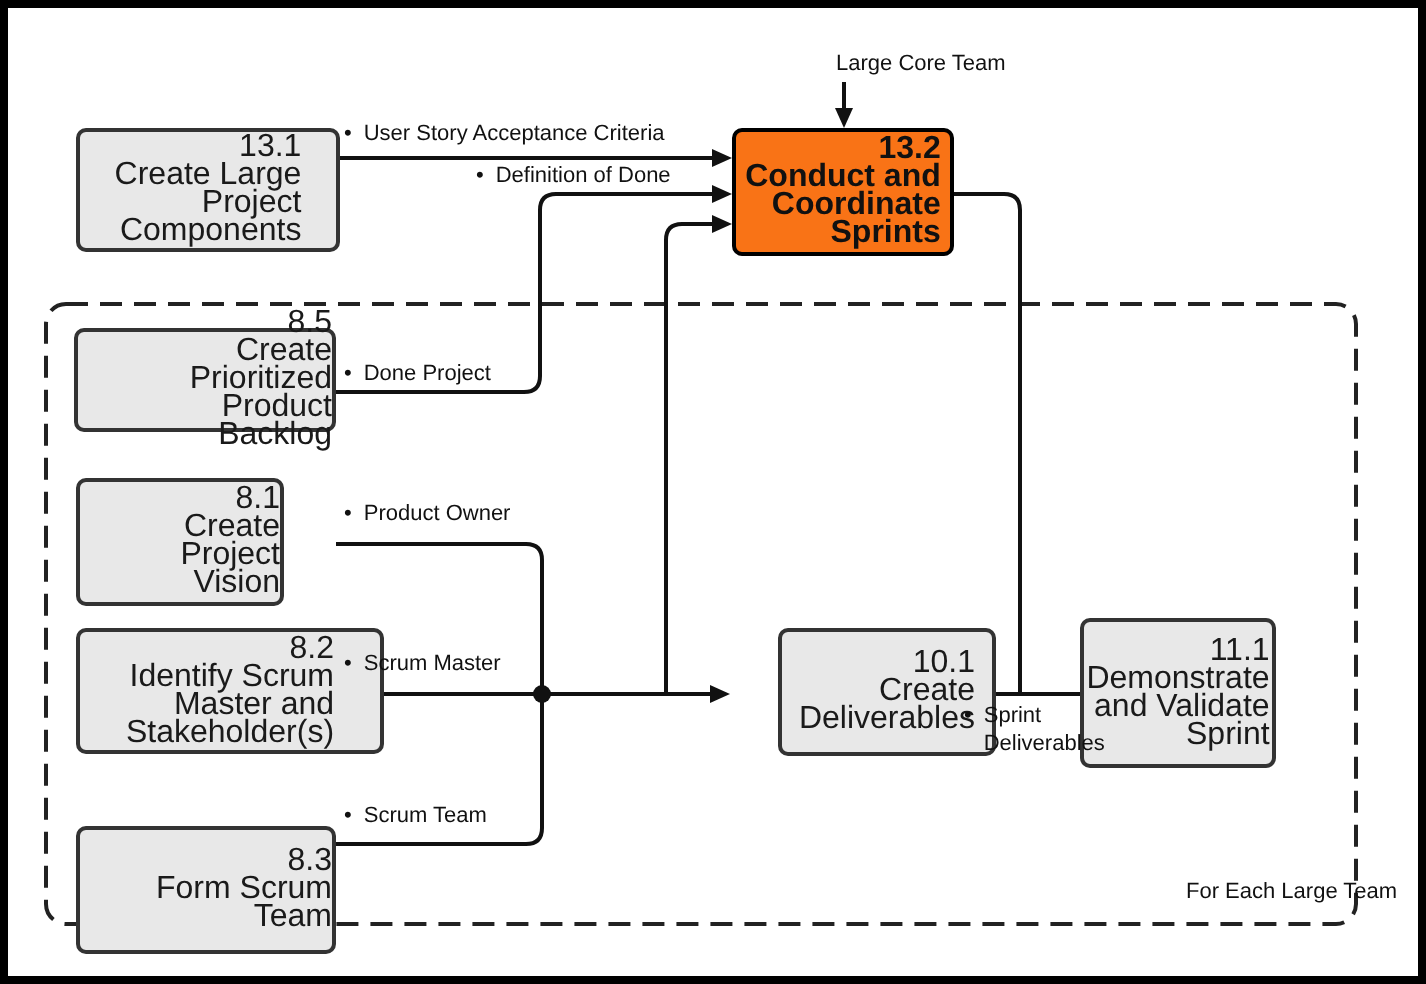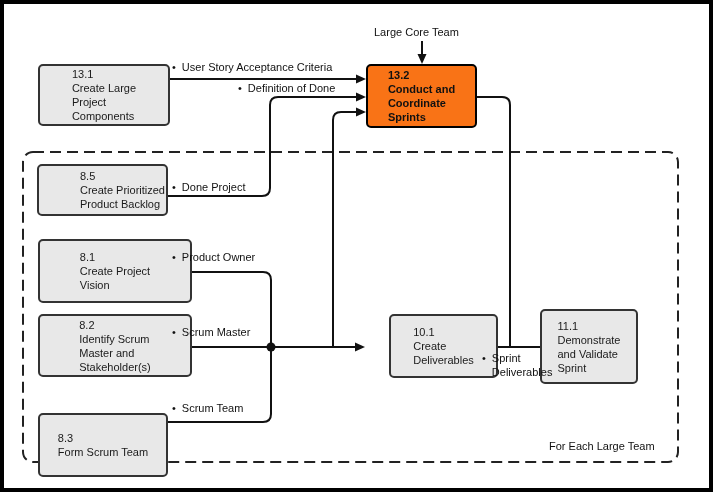--- a/index.html
+++ b/index.html
@@ -26,22 +26,22 @@
   }
   .pbox {
     position: absolute;
     box-sizing: border-box;
     background: #e8e8e8;
     border: 2px solid #333333;
     border-radius: 5px;
     display: flex;
     align-items: center;
     justify-content: center;
-    text-align: left;
-    font-size: 11px;
+    text-align: right;
+    font-size: 16px;
     line-height: 14px;
     color: #1a1a1a;
     white-space: pre-line;
     z-index: 2;
   }
   .pbox--highlight {
     background: #f97316;
     border-color: #000000;
     font-weight: bold;
     color: #111111;
@@ -58,20 +58,21 @@
     z-index: 3;
   }
   .flow-label .bullet { line-height: 14px; }
   .plain-label {
     position: absolute;
     font-size: 11px;
     line-height: 13px;
     color: #111111;
     z-index: 3;
     white-space: nowrap;
+    margin-left: 44px;
   }
 </style>
 </head>
 <body>
 
 <div id="frame">
 
   <svg class="connectors" width="713" height="492" viewBox="0 0 713 492">
 
     <rect x="23" y="152" width="655" height="310" rx="10" fill="none" stroke="#222222" stroke-width="2" stroke-dasharray="11 6"></rect>
@@ -107,21 +108,21 @@
 
   <div class="pbox pbox--highlight" style="left:366px; top:64px; width:111px; height:64px;">13.2
 Conduct and
 Coordinate
 Sprints</div>
 
   <div class="pbox" style="left:37px; top:164px; width:131px; height:52px;padding-left:40px;">8.5
 Create Prioritized
 Product Backlog</div>
 
-  <div class="pbox" style="left:38px; top:239px; width:154px; height:64px;">8.1
+  <div class="pbox" style="left:38px; top:239px; width:104px; height:64px;">8.1
 Create Project
 Vision</div>
 
   <div class="pbox" style="left:38px; top:314px; width:154px; height:63px;">8.2
 Identify Scrum
 Master and
 Stakeholder(s)</div>
 
   <div class="pbox" style="left:38px; top:389px; width:130px; height:64px;margin-top:24px;">8.3
 Form Scrum Team</div>

